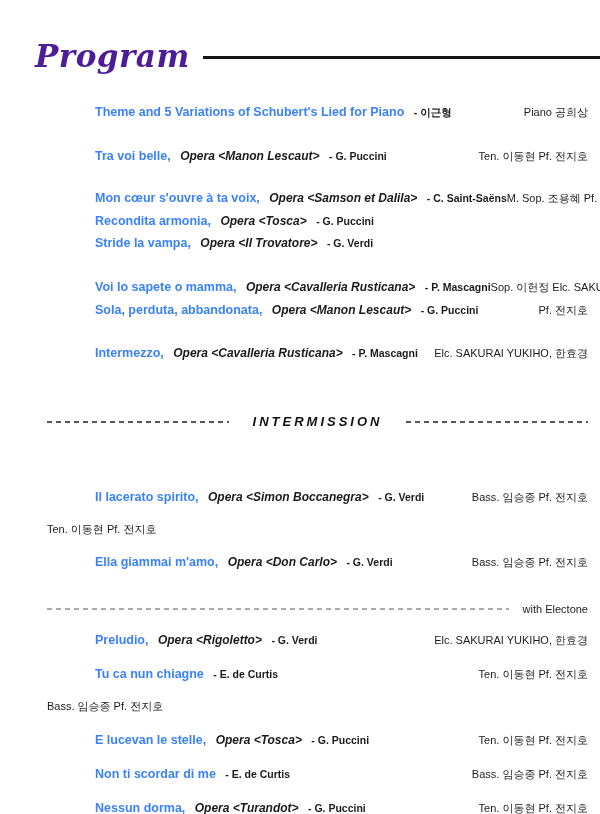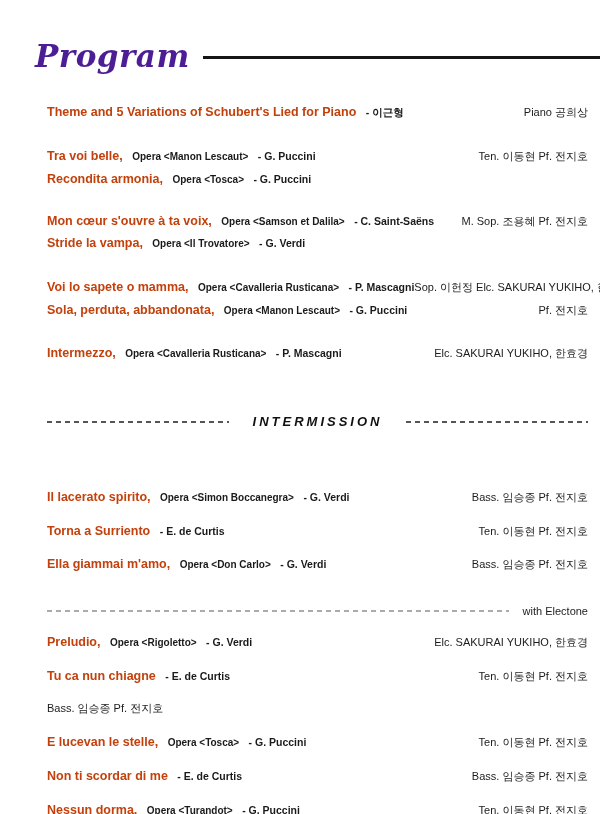--- a/index.html
+++ b/index.html
@@ -26,22 +26,22 @@
   .header .rule { flex: 1; height: 2.5px; background: #151515; margin-left: 13px; margin-top: 3px; }
 
   
   .content { margin: 0 12px 0 47px; }
 
   
   .row { display: flex; justify-content: space-between; align-items: baseline; line-height: 17px; }
   .piece { white-space: nowrap; }
   .piece > span + span { margin-left: 5px; }
   .piece > span:empty { display: none; }
-  .t { font-weight: 700; font-size: 12.5px; color: #c2410c; }
-  .o { font-weight: 700; font-size: 10px; color: #1a1a1a; }
+  .t { font-weight: 700; font-size: 12.5px; color: #3b82f6; margin-left: 48px; }
+  .o { font-style: italic; font-weight: 700; font-size: 12px; color: #1a1a1a; }
   .c { font-weight: 700; font-size: 10.5px; color: #1a1a1a; }
   .perf { font-size: 11px; color: #1c1c1c; white-space: nowrap; text-align: right; }
 
   
   .mt3 { margin-top: 3px; }  .mt4 { margin-top: 4px; }
   .mt14 { margin-top: 14px; } .mt15 { margin-top: 15px; }
   .mt23 { margin-top: 23px; } .mt24 { margin-top: 24px; } .mt25 { margin-top: 25px; }
   .mt28 { margin-top: 28px; } .mt32 { margin-top: 32px; }
   .mt44 { margin-top: 44px; } .mt50 { margin-top: 50px; gap: 20px; }
 
@@ -81,36 +81,36 @@
 
     <div class="row mt25">
       <div class="piece">
         <span class="t">Tra voi belle,</span>
         <span class="o">Opera &lt;Manon Lescaut&gt;</span>
         <span class="c">- G. Puccini</span>
       </div>
       <div class="perf">Ten. 이동현 Pf. 전지호</div>
     </div>
 
-    <div class="row mt4">
-      <div class="piece">
-        <span class="t">Recondita armonia,</span>
-        <span class="o">Opera &lt;Tosca&gt;</span>
-        <span class="c">- G. Puccini</span>
-      </div>
-      <div class="perf"></div>
-    </div>
-
     <div class="row mt23">
       <div class="piece">
         <span class="t">Mon cœur s'ouvre à ta voix,</span>
         <span class="o">Opera &lt;Samson et Dalila&gt;</span>
         <span class="c">- C. Saint-Saëns</span>
       </div>
       <div class="perf">M. Sop. 조용혜  Pf. 전지호</div>
+    </div>
+
+    <div class="row mt4">
+      <div class="piece">
+        <span class="t">Recondita armonia,</span>
+        <span class="o">Opera &lt;Tosca&gt;</span>
+        <span class="c">- G. Puccini</span>
+      </div>
+      <div class="perf"></div>
     </div>
 
     <div class="row mt3">
       <div class="piece">
         <span class="t">Stride la vampa,</span>
         <span class="o">Opera &lt;Il Trovatore&gt;</span>
         <span class="c">- G. Verdi</span>
       </div>
       <div class="perf"></div>
     </div>
@@ -151,25 +151,20 @@
     <div class="row mt50">
       <div class="piece">
         <span class="t">Il lacerato spirito,</span>
         <span class="o">Opera &lt;Simon Boccanegra&gt;</span>
         <span class="c">- G. Verdi</span>
       </div>
       <div class="perf">Bass. 임승종  Pf. 전지호</div>
     </div>
 
     <div class="row mt15">
-      <div class="piece">
-        <span class="t">Torna a Surriento</span>
-        
-        <span class="c">- E. de Curtis</span>
-      </div>
       <div class="perf">Ten. 이동현  Pf. 전지호</div>
     </div>
 
     <div class="row mt14">
       <div class="piece">
         <span class="t">Ella giammai m'amo,</span>
         <span class="o">Opera &lt;Don Carlo&gt;</span>
         <span class="c">- G. Verdi</span>
       </div>
       <div class="perf">Bass. 임승종  Pf. 전지호</div>

